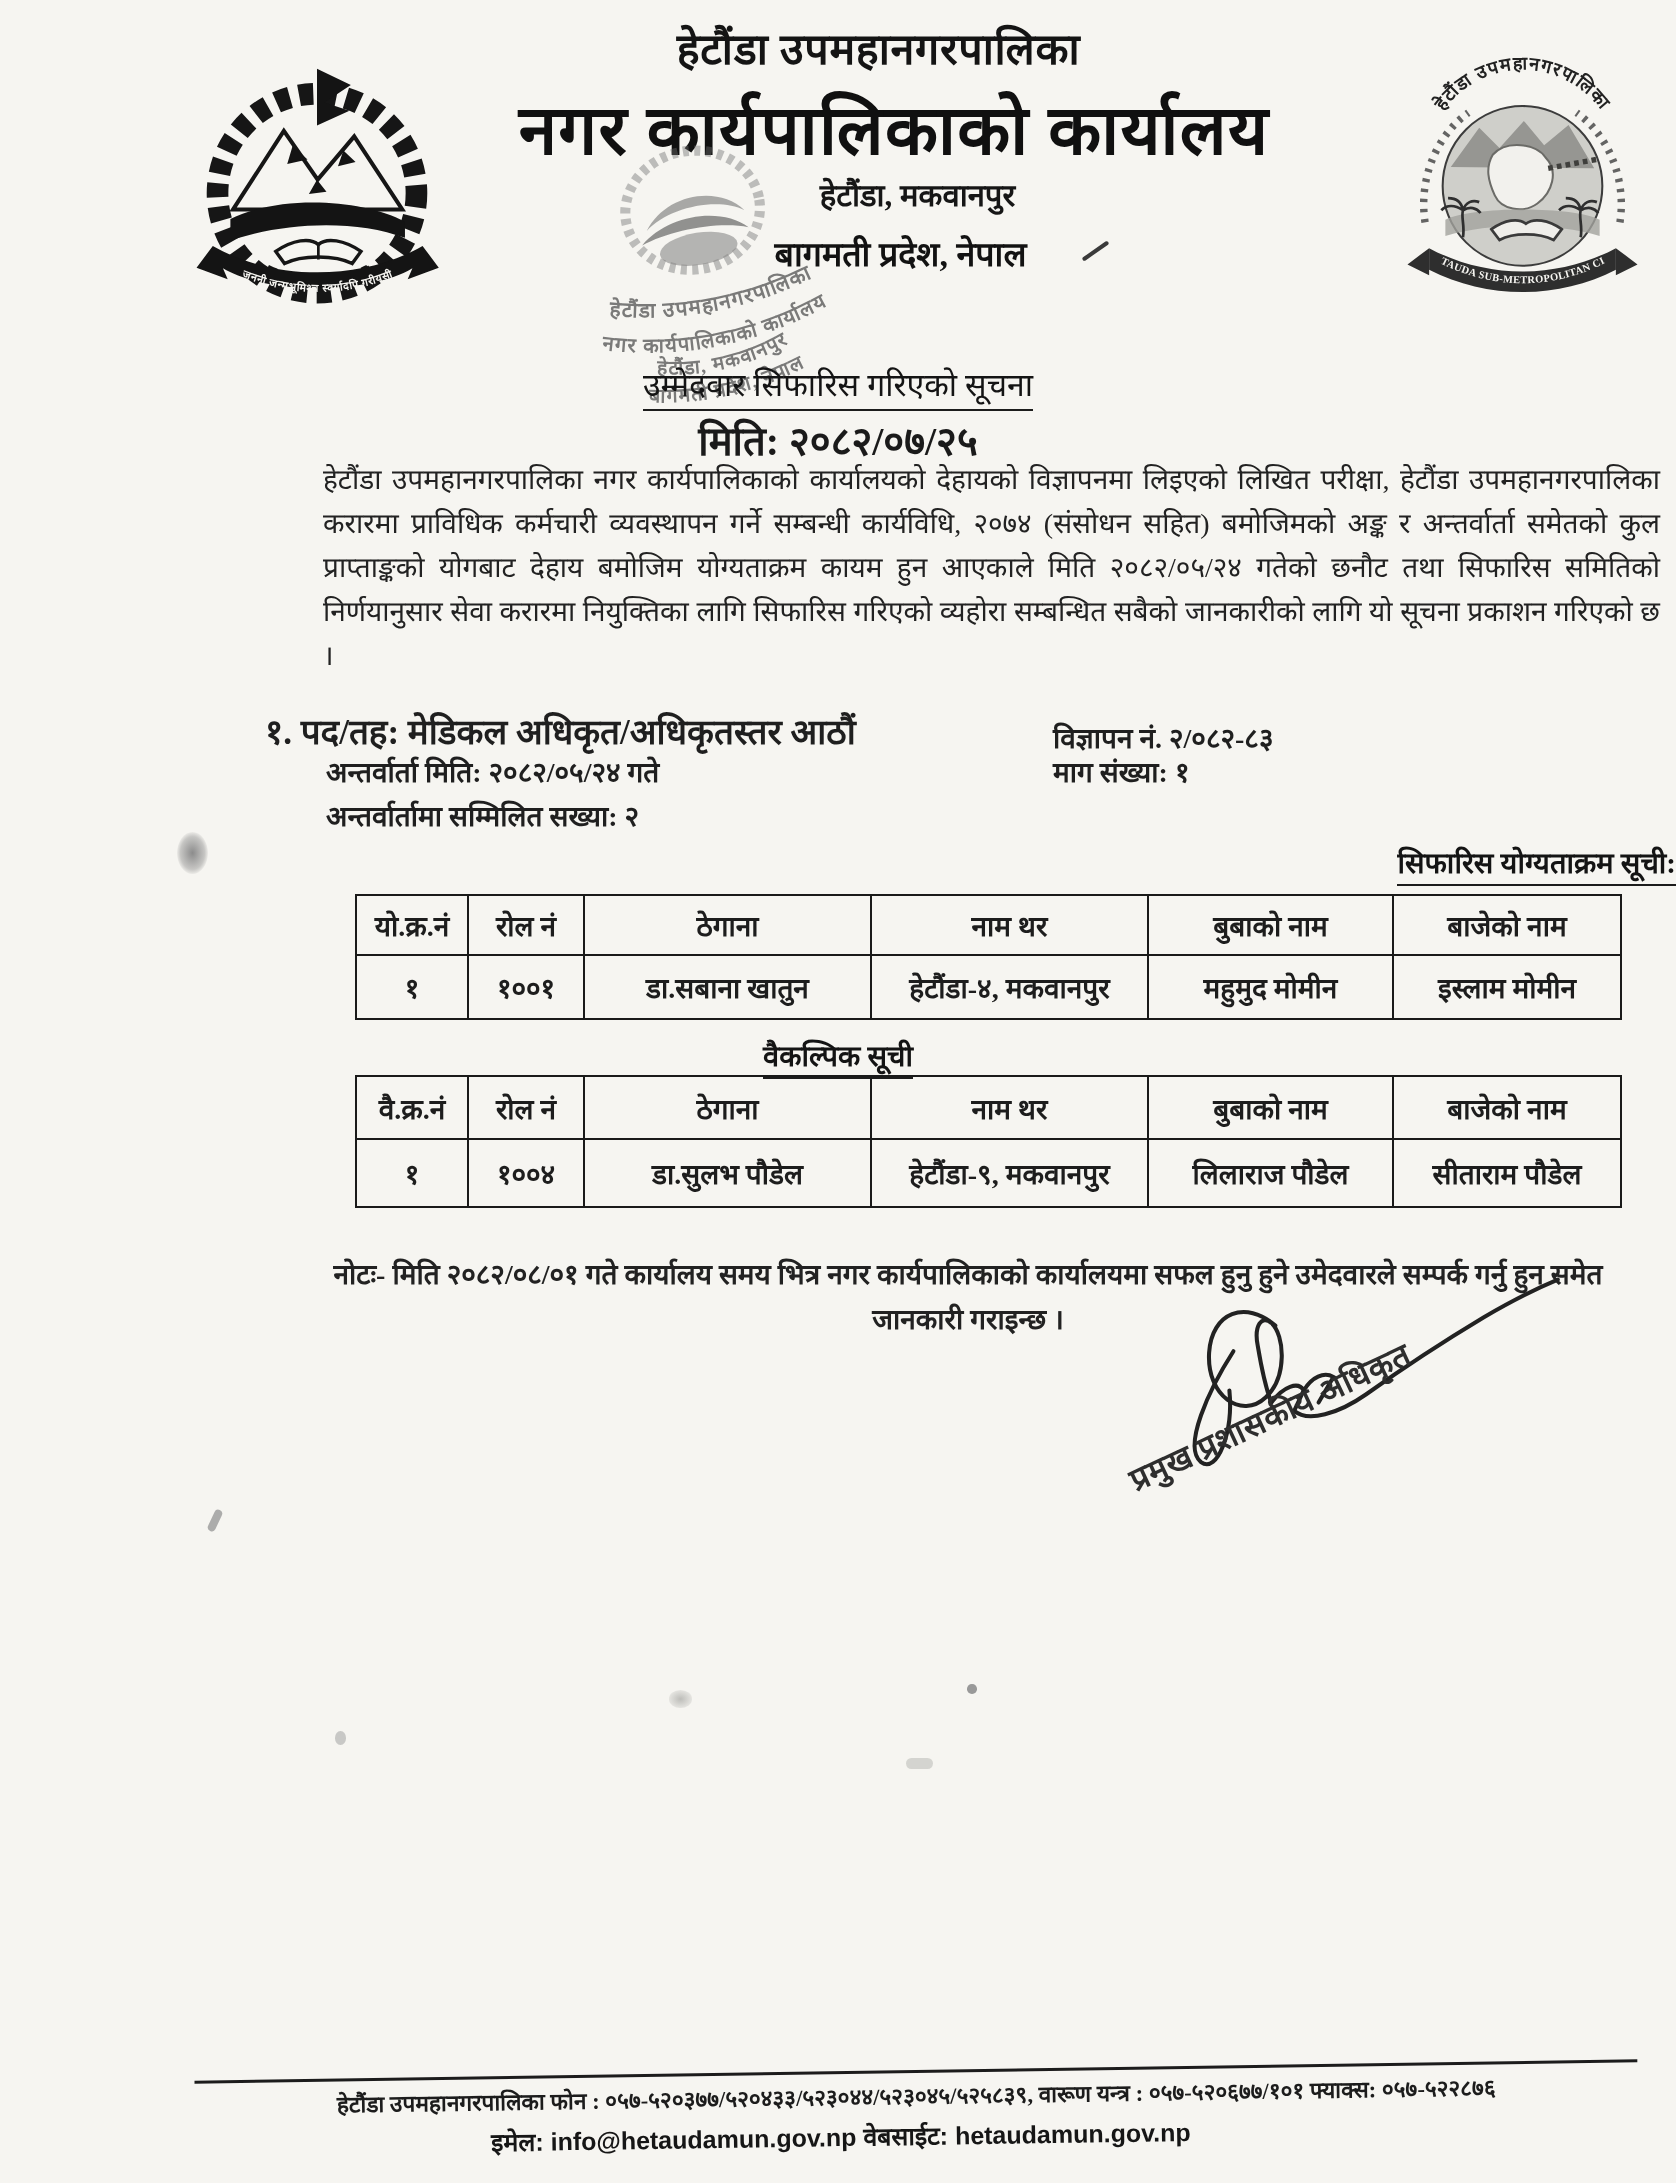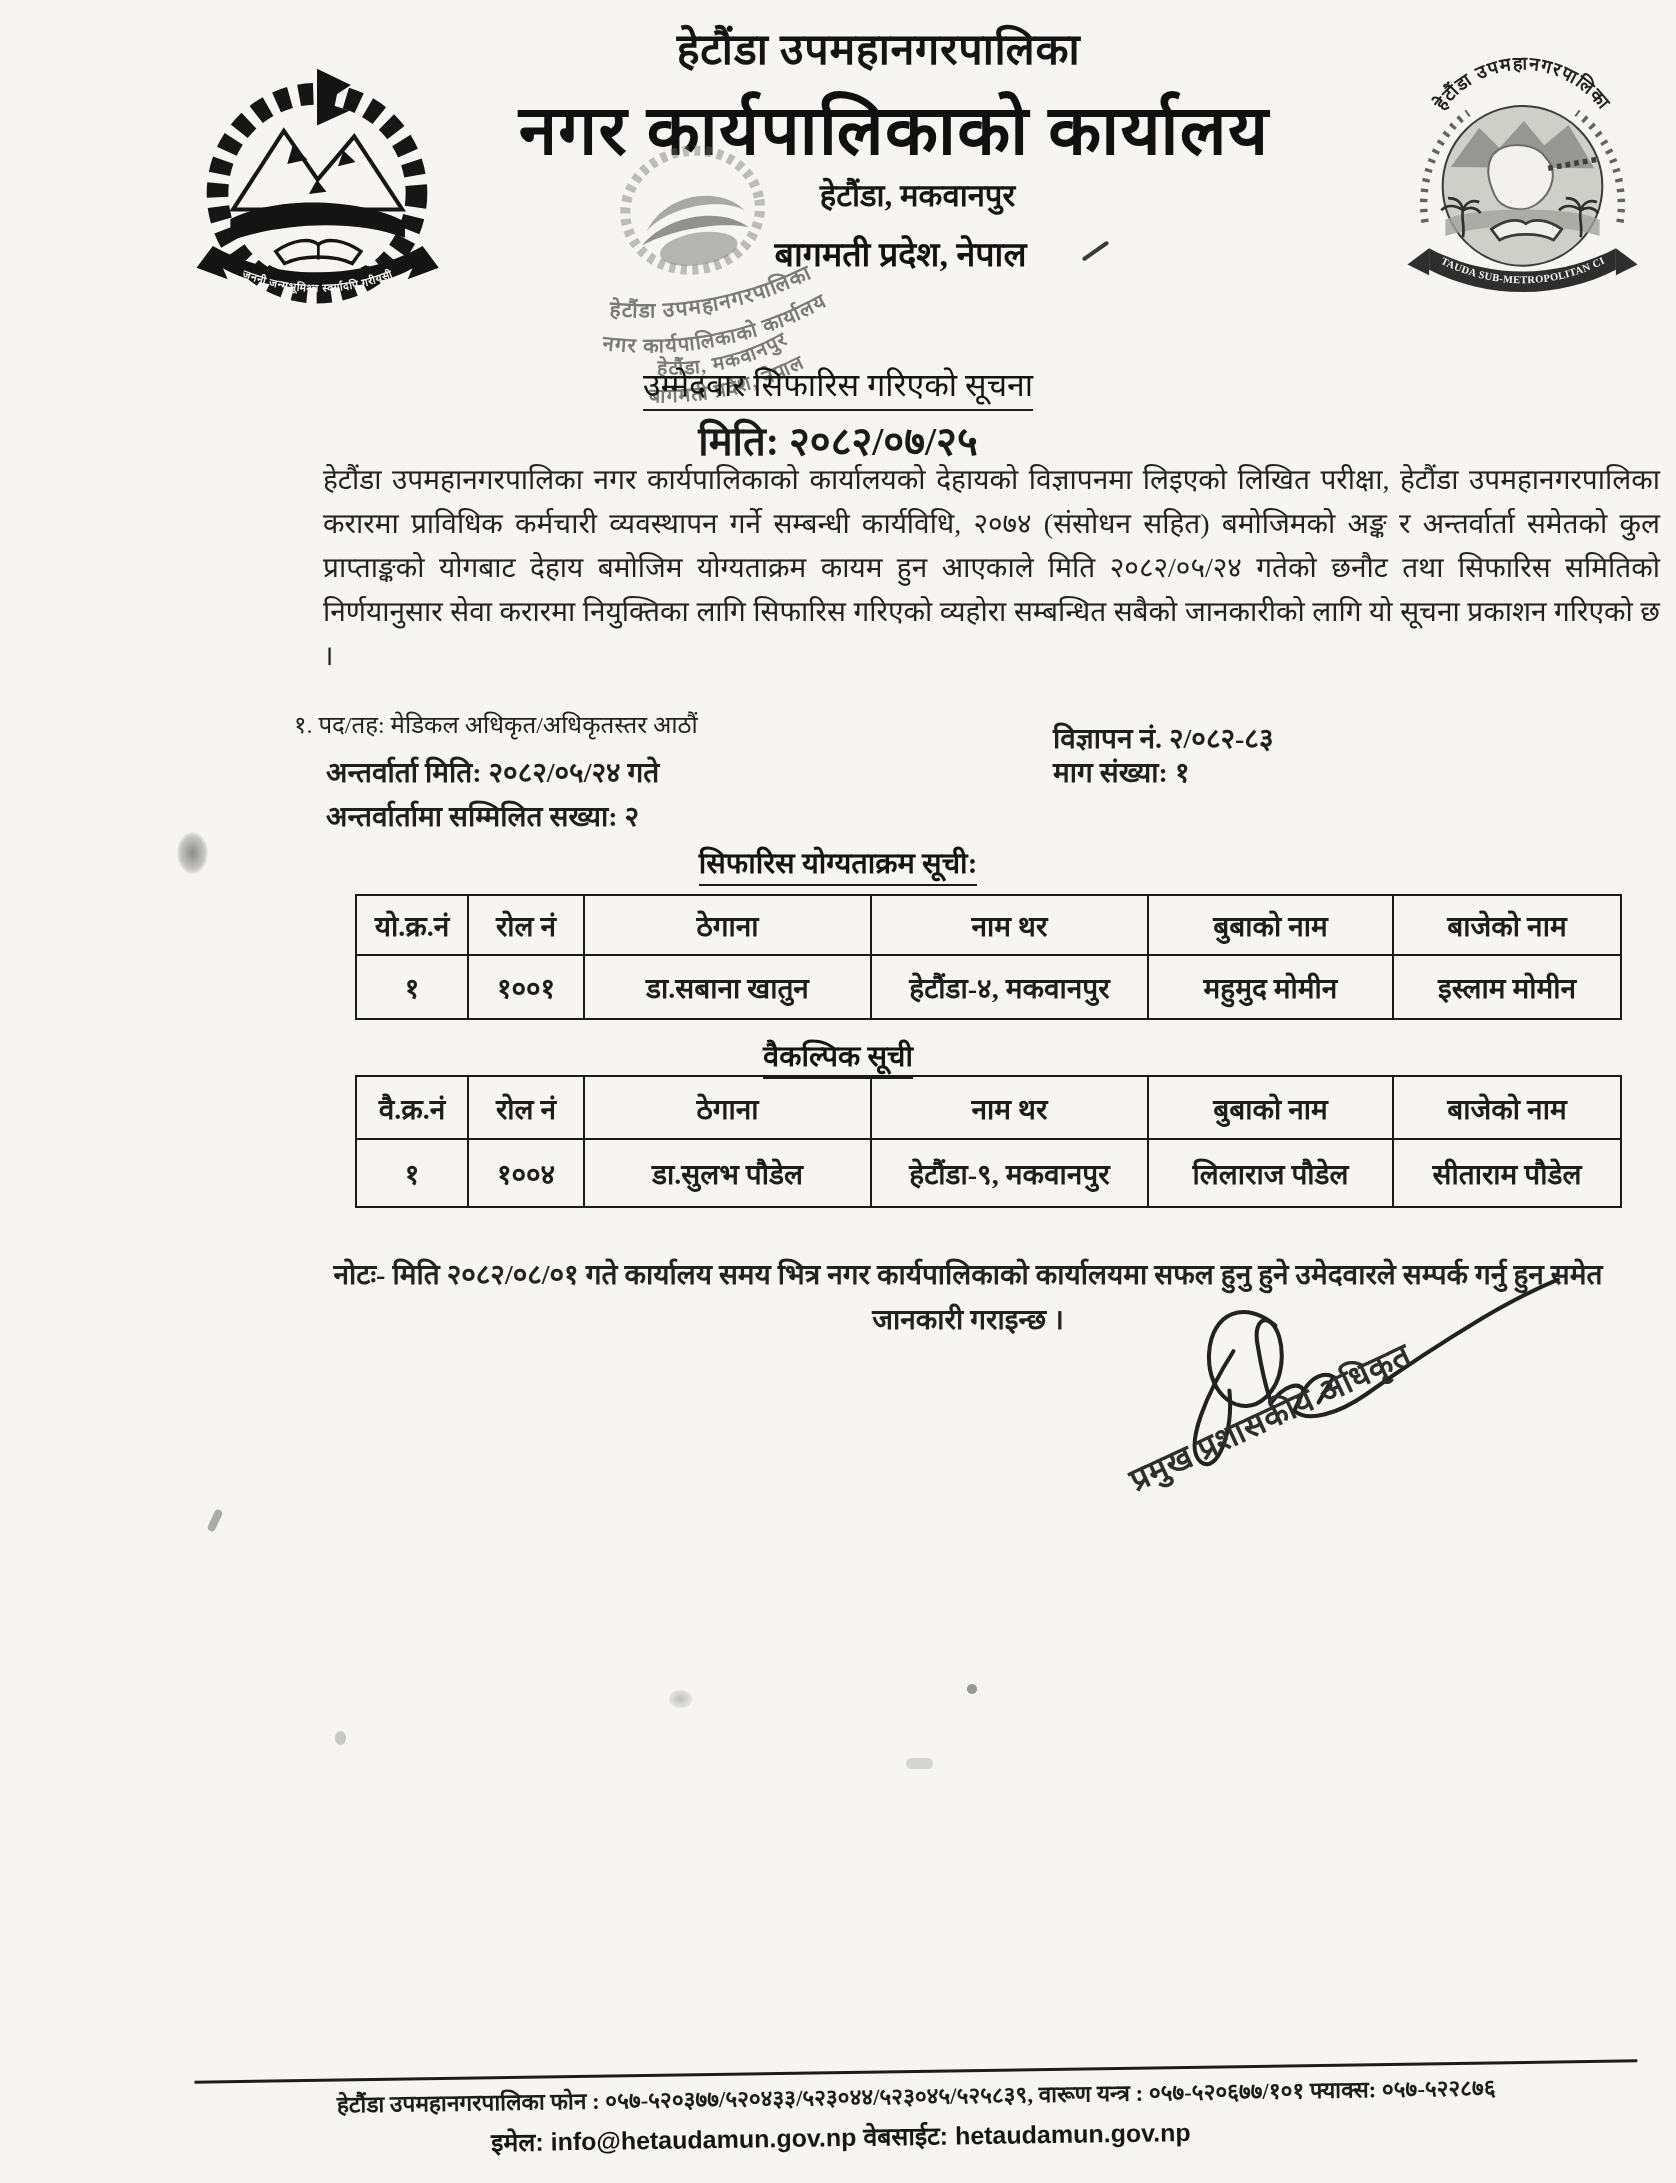--- a/index.html
+++ b/index.html
@@ -21,27 +21,27 @@
   .hdr-addr1{top:173px;font-size:31px;padding-left:159px;color:#161616;}
   .hdr-addr2{top:230px;font-size:34px;padding-left:125px;color:#121212;}
   .pen-mark{left:1080px;top:249px;width:31px;height:4px;background:#3a3a3a;transform:rotate(-35deg);border-radius:2px;}
 
   .notice-title-wrap{top:362px;}
   .notice-title{display:inline-block;font-size:32px;font-weight:400;border-bottom:2.7px solid #1c1c1c;padding-bottom:4px;color:#141414;}
   .notice-date{top:412px;font-size:40px;font-weight:700;color:#1a1a1a;}
 
   .body-par{left:295px;top:458px;width:1337px;font-size:28px;line-height:44px;text-align:justify;font-weight:400;color:#222;margin-left:28px;}
 
-  .pos-row1-l{left:265px;top:707px;font-size:24px;font-weight:400;margin-left:29px;}
+  .pos-row1-l{left:265px;top:707px;font-size:35px;font-weight:700;}
   .pos-row1-r{left:1053px;top:707px;font-size:28px;font-weight:600;margin-top:11px;}
   .pos-row2-l{left:326px;top:752px;font-size:28px;font-weight:700;}
   .pos-row2-r{left:1053px;top:752px;font-size:28px;font-weight:700;}
   .pos-row3-l{left:326px;top:796px;font-size:28px;font-weight:600;}
 
-  .tbl-heading-wrap1{top:842px;}
+  .tbl-heading-wrap1{top:842px;text-align:right;}
   .tbl-heading-wrap2{top:1035px;}
   .tbl-heading{display:inline-block;font-size:29px;font-weight:700;border-bottom:2.7px solid #1c1c1c;padding-bottom:2.7px;color:#141414;}
 
   table.doc{border-collapse:collapse;table-layout:fixed;background:transparent;}
   table.doc th,table.doc td{
     border:2px solid #1a1a1a;
     text-align:center;vertical-align:middle;
     font-size:28px;font-weight:600;color:#1d1d1d;
     padding:0 4px;overflow:hidden;white-space:nowrap;
   }

